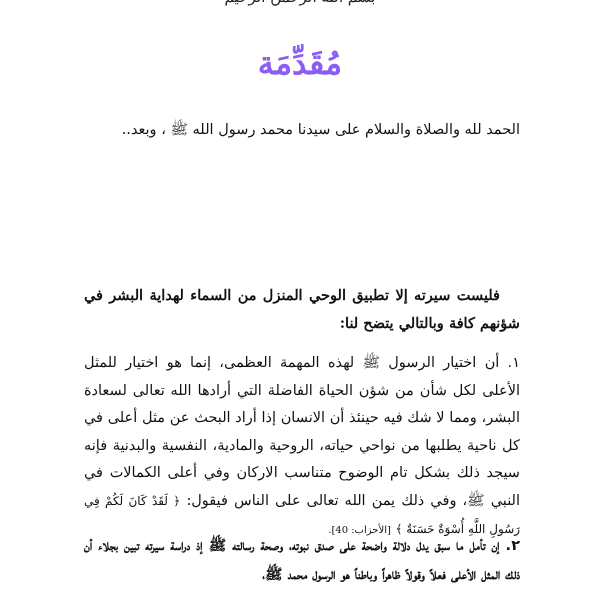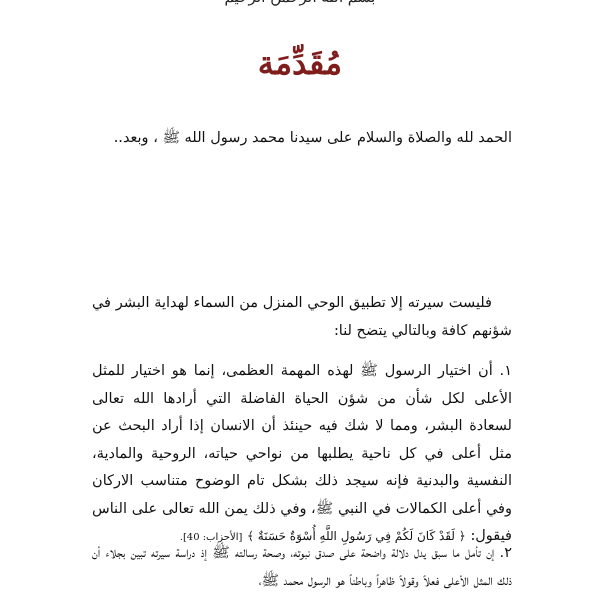--- a/index.html
+++ b/index.html
@@ -9,33 +9,33 @@
     }
     .page { position: absolute; left: 0; top: 0; width: 600px; height: 600px; }
     .clipped-header {
       position: absolute; left: 0; width: 600px; top: -12px;
       text-align: center; font-size: 15px; direction: rtl;
       color: #222;
     }
     .title {
       position: absolute; left: 0; width: 600px; top: 44px;
       text-align: center; direction: rtl;
-      font-size: 32px; font-weight: bold; color: #7f1d1d;
+      font-size: 32px; font-weight: bold; color: #8b5cf6;
     }
     .body-text {
       position: absolute; left: 80px; width: 444px; direction: rtl;
       font-size: 14.5px; line-height: 27.5px; text-align: justify;
       text-align-last: right; color: #111;
     }
     .p0 { top: 112px; }
     .p1 { top: 152px; text-indent: 20px; }
-    .p2 { top: 277px; text-indent: 20px; }
+    .p2 { top: 277px; text-indent: 20px; font-weight: bold; }
     .p3 { top: 345px; }
-    .p4 { top: 527px; }
-    .p { margin: 12px; }
+    .p4 { top: 527px; font-weight: bold; }
+    .p { margin: 4px; }
     .quran { font-size: 12px; }
     .ref { font-size: 10px; }
     .num { font-family: "DejaVu Sans", sans-serif; }
   </style>
 </head>
 <body>
 
 <div class="page">
   <div class="clipped-header">بسم الله الرحمن الرحيم</div>
 

